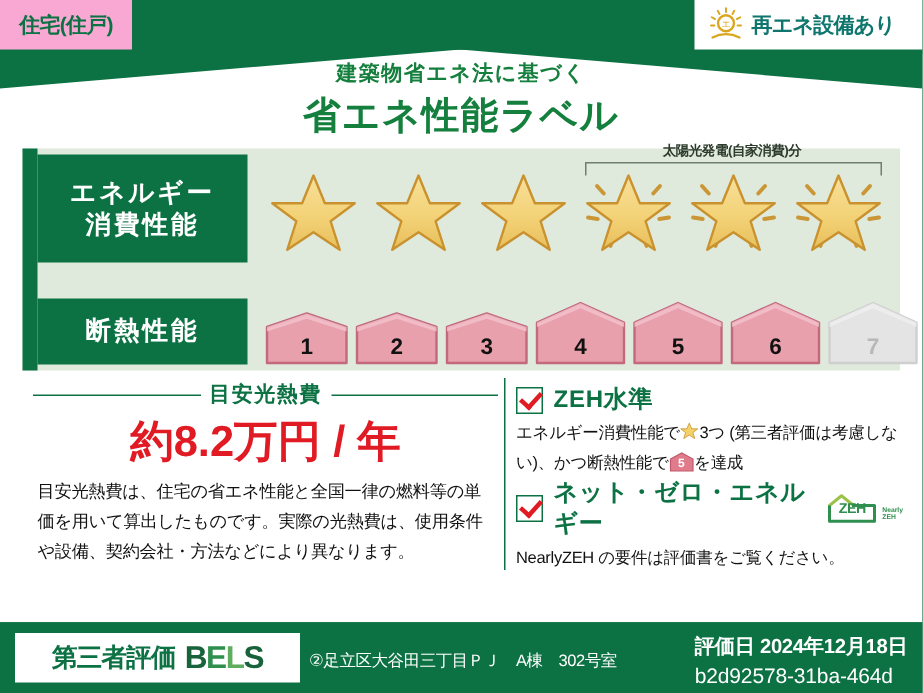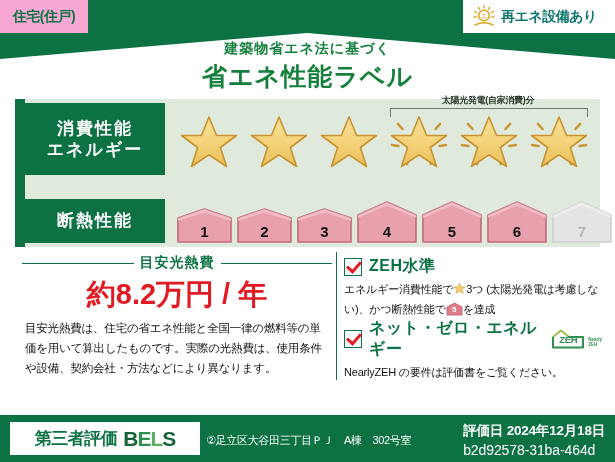--- a/index.html
+++ b/index.html
@@ -195,22 +195,22 @@
   <div class="house"></div>
 
   <div class="title-wrap">
     <div class="title-sub">建築物省エネ法に基づく</div>
     <div class="title-main">省エネ性能ラベル</div>
   </div>
 
   <div class="panel"></div>
 
   <div class="rowlabel" id="row-energy-label">
+    <span>エネルギー</span>
     <span>消費性能</span>
-    <span>エネルギー</span>
   </div>
 
   <div class="solar-bracket">
     <div class="btext">太陽光発電(自家消費)分</div>
     <div class="bline"></div>
   </div>
 
   <div class="stars" id="star-row">
       <div class="star-cell">
         <svg width="68" height="64" viewBox="0 0 68 64">
@@ -369,21 +369,21 @@
   <div class="divider"></div>
 
   <div class="check-block" id="zeh-block">
     <div class="check-head">
       <div class="checkbox"></div>
       <div class="check-title">ZEH水準</div>
     </div>
     <div class="check-desc">
       <span>エネルギー消費性能で</span><span class="inline-star"><svg width="13" height="13" viewBox="0 0 24 24">
             <polygon points="12,2 15,9 22.5,9 16.5,13.7 18.8,21 12,16.6 5.2,21 7.5,13.7 1.5,9 9,9" fill="#f5d16b" stroke="#c9922e" stroke-width="1"></polygon>
-          </svg></span><span>3つ (太陽光発電</span><span>は考慮しない)、かつ断熱性能で</span><span class="inline-house"><svg width="17" height="14" viewBox="0 0 17 14">
+          </svg></span><span>3つ (第三者評価</span><span>は考慮しない)、かつ断熱性能で</span><span class="inline-house"><svg width="17" height="14" viewBox="0 0 17 14">
             <path d="M1 5 L8.5 1 L16 5 L16 13 L1 13 Z" fill="#e07b8c" stroke="#c05a6c" stroke-width="0.8"></path>
           </svg><span class="n">5</span></span><span>を達成</span>
     </div>
   </div>
 
   <div class="check-block" id="nze-block">
     <div class="check-head">
       <div class="checkbox"></div>
       <div class="check-title">ネット・ゼロ・エネルギー</div>
       <span class="zeh-logo">

